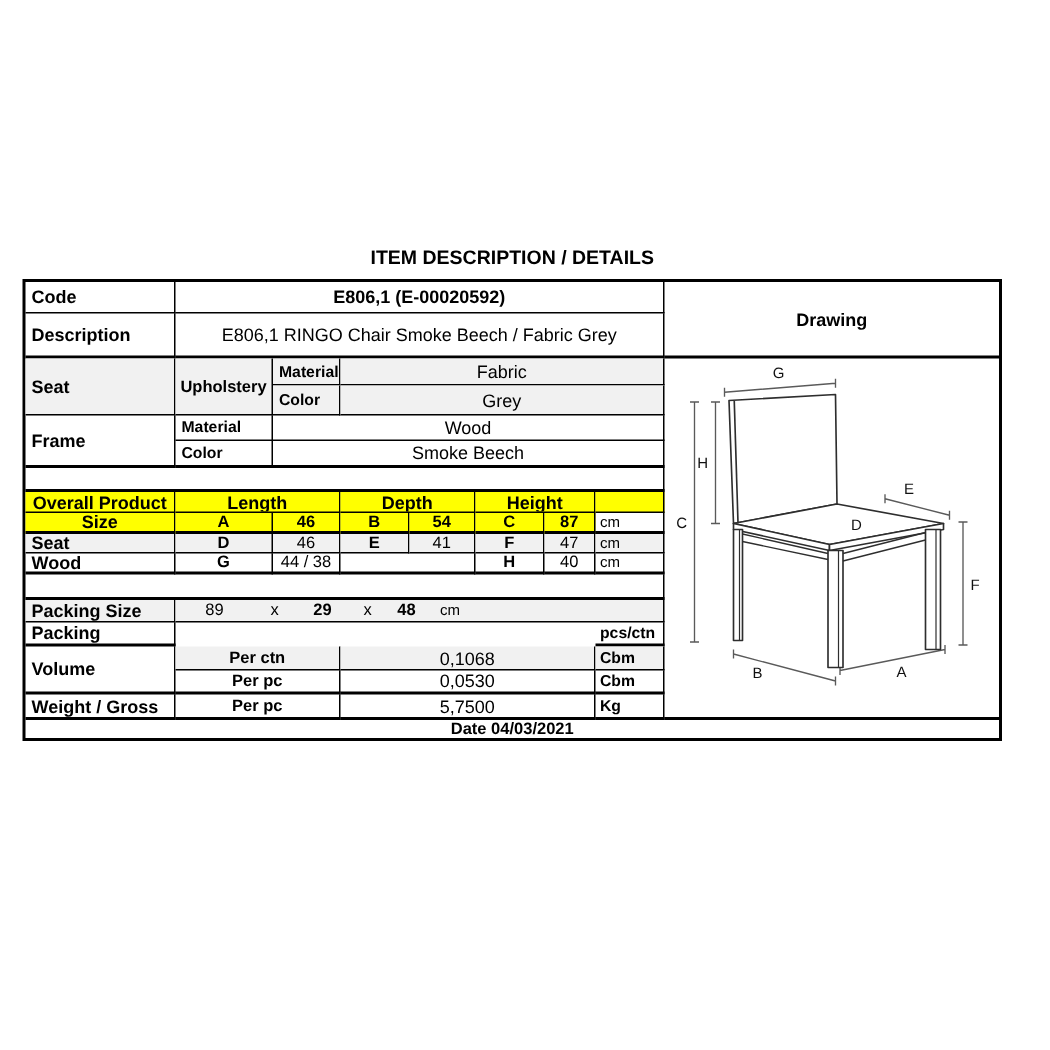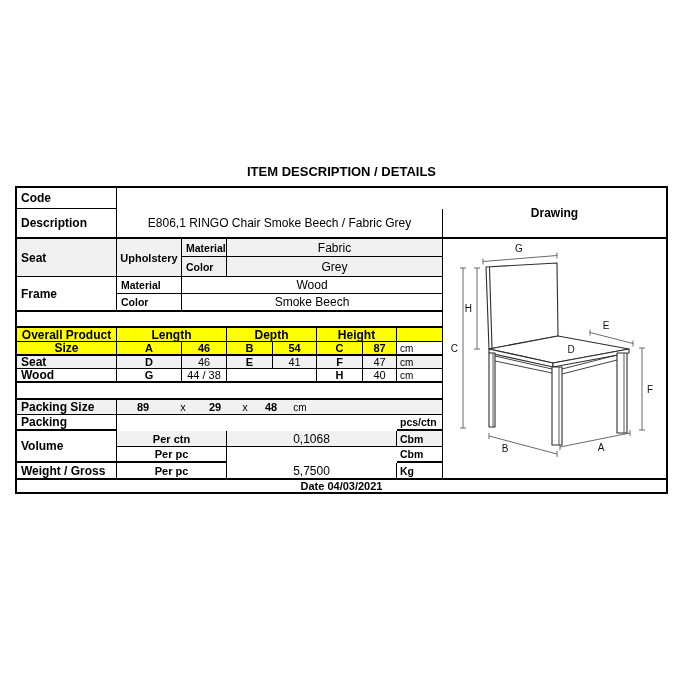--- a/index.html
+++ b/index.html
@@ -85,37 +85,38 @@
   .ce-wtl    {left:0;top:275px;width:100px;height:17px;}
   .ce-wtp    {left:100px;top:275px;width:110px;height:17px;}
   .ce-wtv    {left:210px;top:275px;width:170px;height:17px;}
   .ce-wtu    {left:380px;top:275px;width:46px;height:17px;}
   .ce-date   {left:0;top:292px;width:649px;height:12px;}
   .ce-drawh  {left:426px;top:0;width:223px;height:51px;}
   .ce-drawc  {left:426px;top:51px;width:223px;height:241px;align-items:flex-start;justify-content:flex-start;}
 
   
   .ps-slot { display:inline-block; text-align:center; }
-  .ps1 { width:52px; font-weight:bold; }
+  .ps1 { width:52px; font-weight:normal; }
   .ps2 { width:28px; }
   .ps3 { width:36px; font-weight:bold; }
   .ps4 { width:24px; }
   .ps5 { width:28px; font-weight:bold; }
   .ps6 { width:30px; font-size:10px; }
 
   svg text { font-family:"Liberation Sans", sans-serif; }
 </style>
 </head>
 <body>
 
 <div class="title">ITEM DESCRIPTION / DETAILS</div>
 
 <div class="tbl">
 
   <div class="c left b f12 ce-code-l">Code</div>
+  <div class="c b f12 ce-code-v">E806,1 (E-00020592)</div>
   <div class="c left b f12 bb2 ce-desc-l">Description</div>
   <div class="c f12 bb2 ce-desc-v">E806,1 RINGO Chair Smoke Beech / Fabric Grey</div>
 
   <div class="c left b f12 grey ce-seat-l">Seat</div>
   <div class="c b grey ce-uph">Upholstery</div>
   <div class="c left b sf grey ce-smat-l">Material</div>
   <div class="c f12 grey ce-smat-v">Fabric</div>
   <div class="c left b sf grey ce-scol-l">Color</div>
   <div class="c left b f12 bb2 ce-frame-l">Frame</div>
 
@@ -171,20 +172,21 @@
   </div>
 
   <div class="c left b f12 bb2 ce-pkl">Packing</div>
   <div class="c ub bb2 ce-pku">pcs/ctn</div>
 
   <div class="c left b f12 bb2 ce-voll">Volume</div>
   <div class="c b grey ce-vcl">Per ctn</div>
   <div class="c f12 grey ce-vcv">0,1068</div>
   <div class="c ub grey ce-vcu">Cbm</div>
   <div class="c b bb2 ce-vpl">Per pc</div>
+  <div class="c f12 bb2 ce-vpv">0,0530</div>
   <div class="c ub bb2 ce-vpu">Cbm</div>
 
   <div class="c left b f12 bb2 ce-wtl">Weight / Gross</div>
   <div class="c b bb2 ce-wtp">Per pc</div>
   <div class="c f12 bb2 ce-wtv">5,7500</div>
   <div class="c ub bb2 ce-wtu">Kg</div>
 
   <div class="c b nbb nbr ce-date">Date 04/03/2021</div>
 
   <div class="c b f12 bb2 nbr ce-drawh">Drawing</div>

